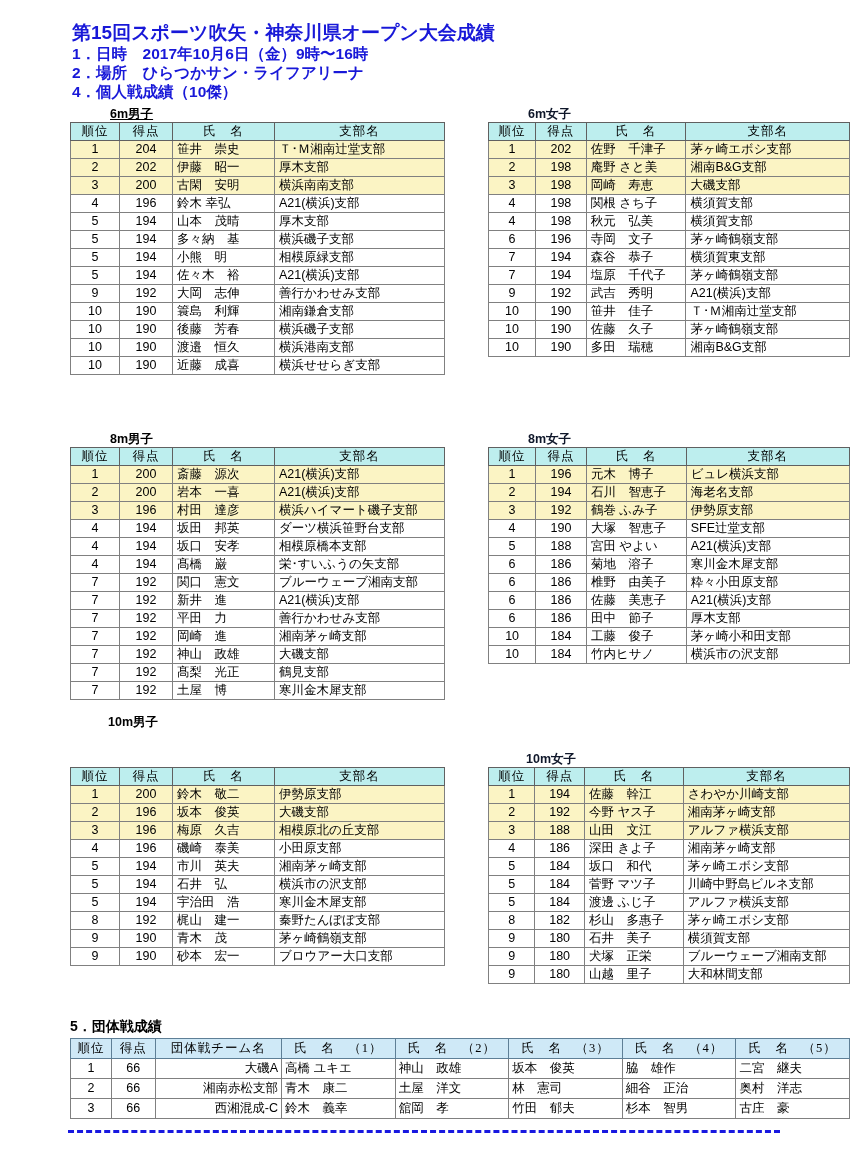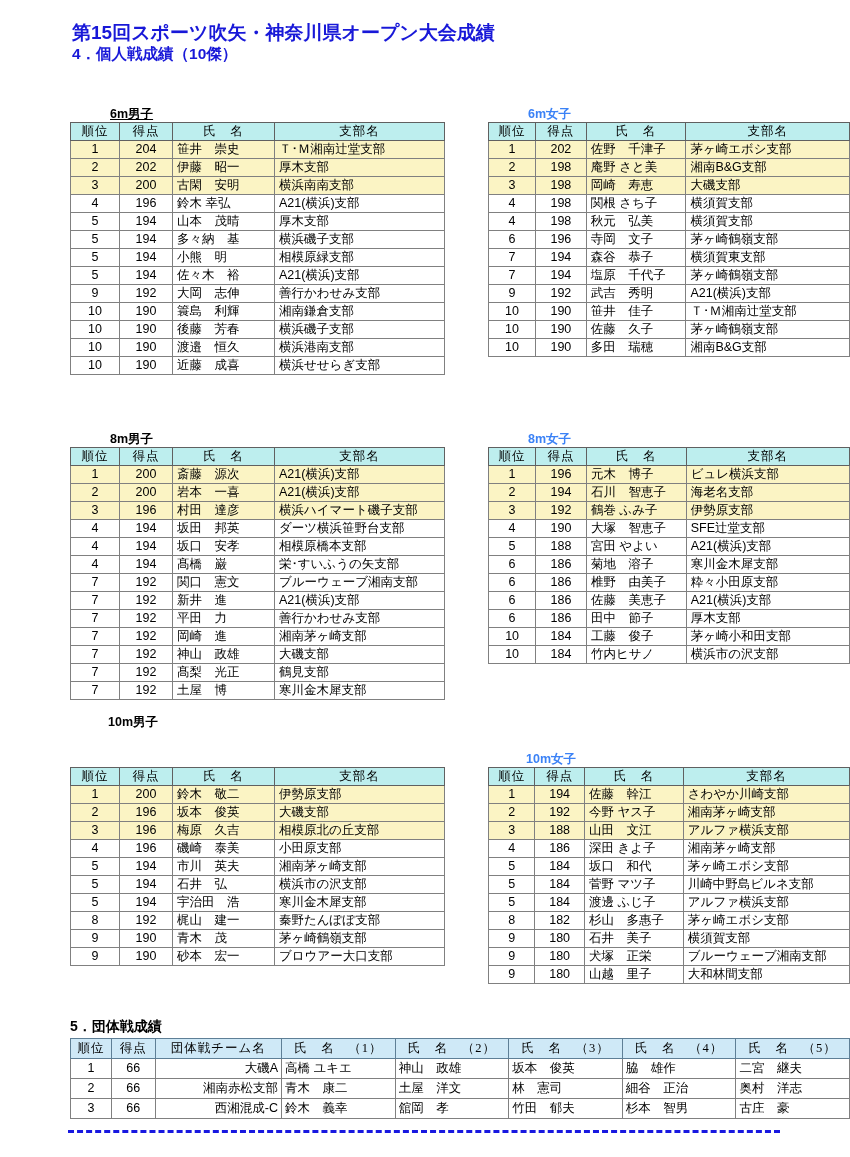--- a/index.html
+++ b/index.html
@@ -49,21 +49,21 @@
   }
 
   
   .cap {
     position: absolute;
     font-size: 12.5px;
     font-weight: bold;
     white-space: nowrap;
   }
   .cap.male   { color: #000000; }
-  .cap.female { color: #3b82f6; }
+  .cap.female { color: #0f172a; }
 
   
   .rtable {
     position: absolute;
     border-collapse: collapse;
     table-layout: fixed;
     background: #ffffff;
   }
   .rtable th, .rtable td {
     border: 1px solid #808080;
@@ -146,20 +146,22 @@
   }
 </style>
 </head>
 <body>
 
 <div class="page">
 
   <div class="doc-title">第15回スポーツ吹矢・神奈川県オープン大会成績</div>
 
   <div class="meta-list">
+    <div class="meta-line">1．日時　2017年10月6日（金）9時〜16時</div>
+    <div class="meta-line">2．場所　ひらつかサン・ライフアリーナ</div>
     <div class="meta-line">4．個人戦成績（10傑）</div>
   </div>
 
   <div class="cap male" style="left:110px; top:106px;text-decoration:underline;">6m男子</div>
   <table class="rtable" id="tbl-0" style="left:70px; top:122px;">
       <thead>
         <tr>
           <th class="h-rank">順位</th>
           <th class="h-score">得点</th>
           <th class="h-name">氏　名</th>

